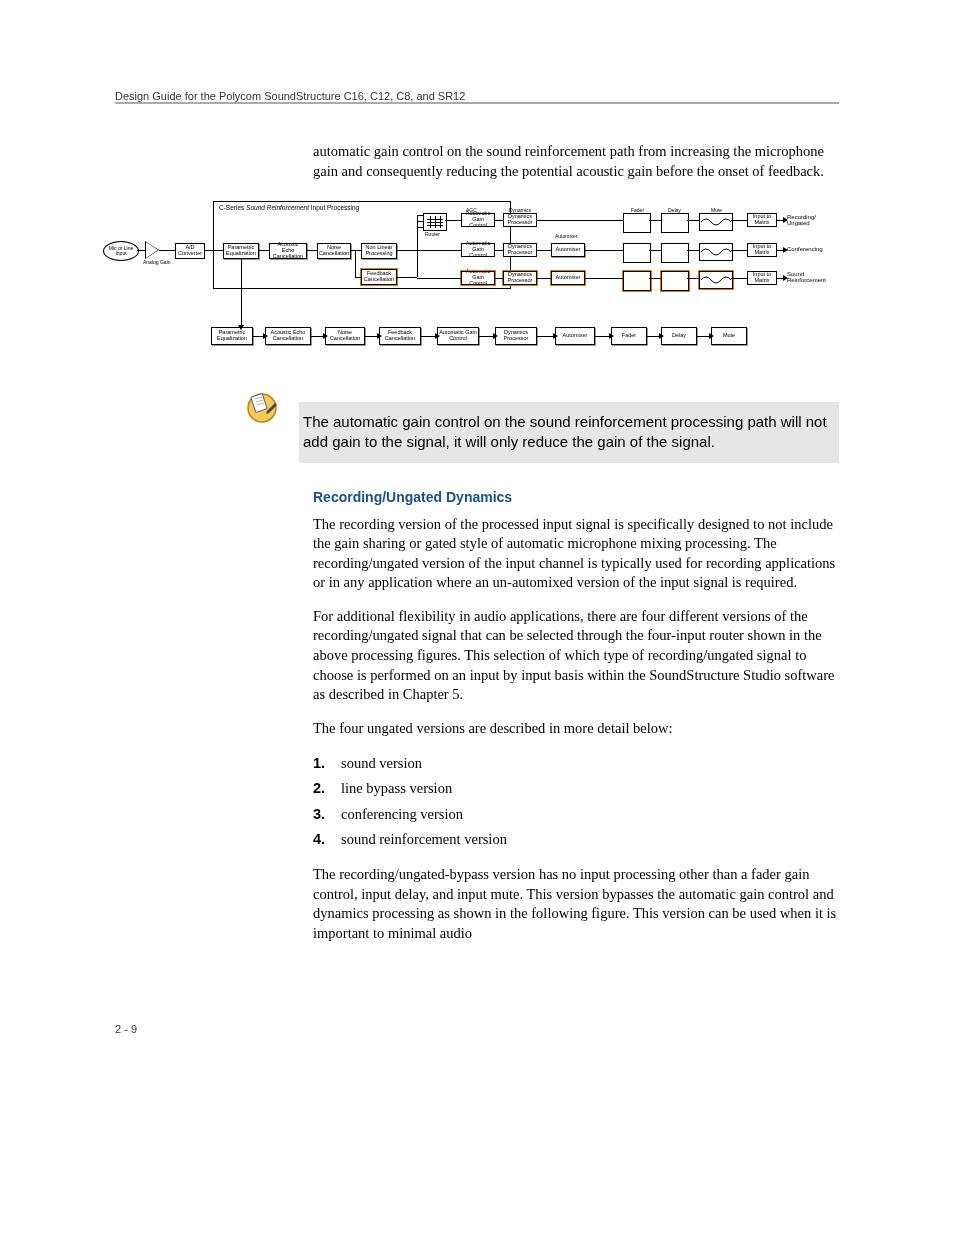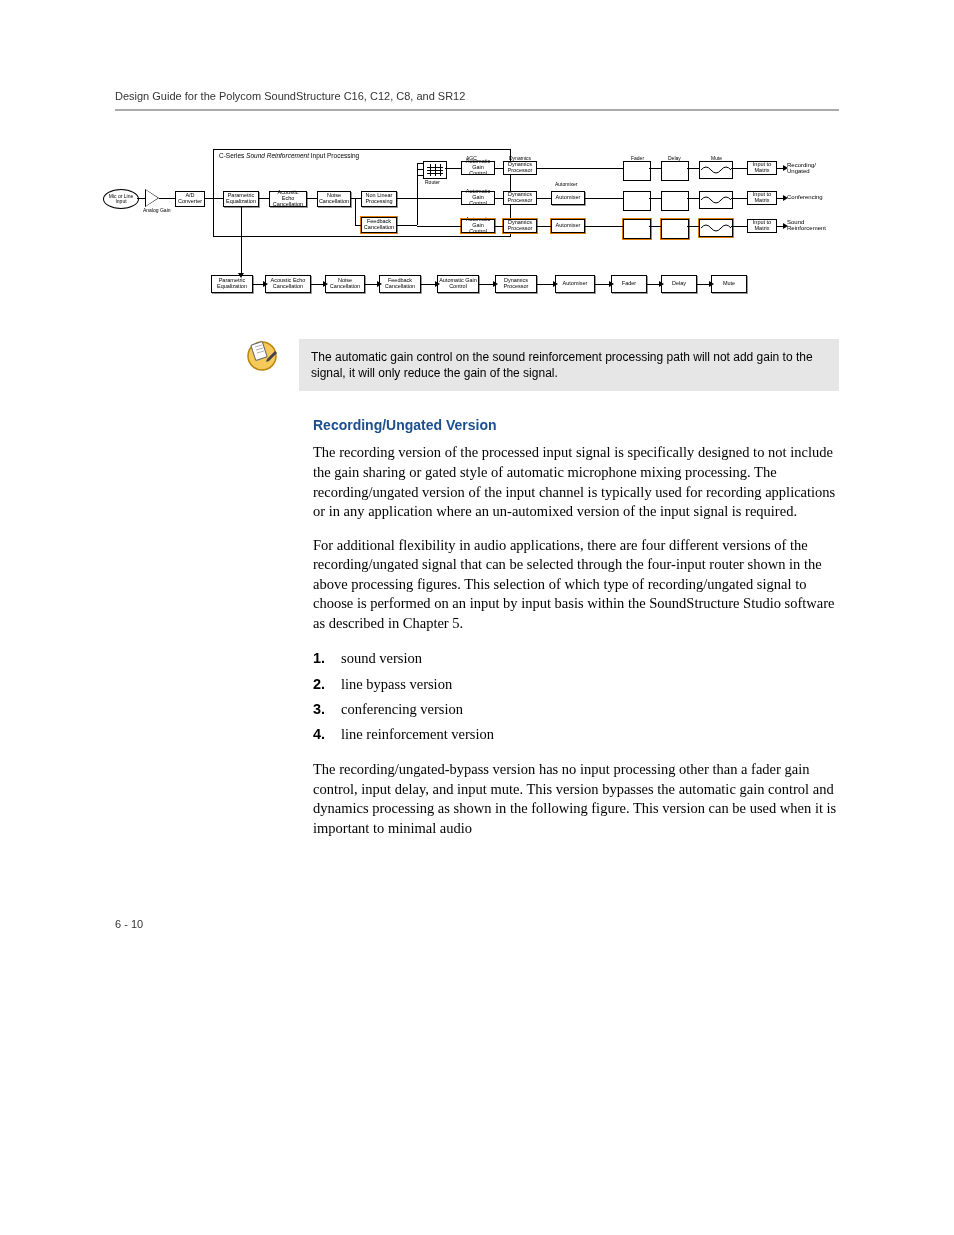--- a/index.html
+++ b/index.html
@@ -11,21 +11,21 @@
     width: 954px;
   }
   .page {
     padding: 90px 115px 60px 115px;
     box-sizing: border-box;
   }
   .running-header {
     font-family: Arial, Helvetica, sans-serif;
     font-size: 11px;
     color: #333;
-    padding-bottom: 7px;
+    padding-bottom: 0;
     border-bottom: 2px solid #aaa;
     margin-bottom: 38px;
   }
   .main-col {
     margin-left: 198px;
   }
   .body-text {
     font-size: 14.5px;
     line-height: 1.35;
     margin: 0 0 14px 0;
@@ -44,24 +44,25 @@
     margin: 30px 0 24px 130px;
   }
   .note-icon {
     flex: 0 0 auto;
     width: 34px;
     height: 34px;
   }
   .note-box {
     flex: 1;
     background: #e6e6e6;
-    padding: 10px 12px;
-    font-family: Arial, Helvetica, sans-serif;
-    font-size: 12px;
+    padding: 10px 4px;
+    font-family: Arial, Helvetica, sans-serif;
+    font-size: 15px;
     line-height: 1.35;
+    margin-top: 11px;
   }
   ol.num-list {
     list-style: none;
     padding: 0;
     margin: 0 0 14px 0;
   }
   ol.num-list li {
     display: flex;
     gap: 12px;
     font-size: 14.5px;
@@ -137,20 +138,23 @@
   .hline { position:absolute; height:1px; background:#000; }
   .vline { position:absolute; width:1px; background:#000; }
   .tinylabel { position:absolute; font-size:5px; }
 </style>
 </head>
 <body>
 
 <div class="page">
   <div class="running-header">Design Guide for the Polycom SoundStructure C16, C12, C8, and SR12</div>
 
+  <div class="main-col">
+    <p class="body-text">automatic gain control on the sound reinforcement path from increasing the microphone gain and consequently reducing the potential acoustic gain before the onset of feedback.</p>
+  </div>
 
   <div class="diagram">
 
     <div class="frame"></div>
     <div class="frame-title">
       <span>C-Series </span><span class="i">Sound Reinforcement</span><span> Input Processing</span>
     </div>
 
     <div class="ellipse" style="left:0px; top:40px; width:34px; height:18px;">Mic or Line Input</div>
     <div class="tri" style="left:42px; top:40px;"></div>
@@ -288,40 +292,41 @@
         <line x1="10" y1="8" x2="17" y2="6" stroke="#999" stroke-width="0.8"></line>
         <line x1="11" y1="11" x2="18" y2="9" stroke="#999" stroke-width="0.8"></line>
         <line x1="12" y1="14" x2="19" y2="12" stroke="#999" stroke-width="0.8"></line>
         <path d="M22 20 L30 12 L32 14 L24 22 L21 23 Z" fill="#444"></path>
       </svg>
     </div>
     <div class="note-box">The automatic gain control on the sound reinforcement processing path will not add gain to the signal, it will only reduce the gain of the signal.</div>
   </div>
 
   <div class="main-col">
-    <div class="section-title">Recording/Ungated Version</div>
+    <div class="section-title">Recording/Ungated Dynamics</div>
     <p class="body-text">The recording version of the processed input signal is specifically designed to not include the gain sharing or gated style of automatic microphone mixing processing. The recording/ungated version of the input channel is typically used for recording applications or in any application where an un-automixed version of the input signal is required.</p>
     <p class="body-text">For additional flexibility in audio applications, there are four different versions of the recording/ungated signal that can be selected through the four-input router shown in the above processing figures. This selection of which type of recording/ungated signal to choose is performed on an input by input basis within the SoundStructure Studio software as described in Chapter 5.</p>
+    <p class="body-text">The four ungated versions are described in more detail below:</p>
 
     <ol class="num-list">
       <li>
           <span class="num">1.</span>
           <span>sound version</span>
         </li>
       <li>
           <span class="num">2.</span>
           <span>line bypass version</span>
         </li>
       <li>
           <span class="num">3.</span>
           <span>conferencing version</span>
         </li>
       <li>
           <span class="num">4.</span>
-          <span>line reinforcement version</span>
+          <span>sound reinforcement version</span>
         </li>
     </ol>
 
     <p class="body-text">The recording/ungated-bypass version has no input processing other than a fader gain control, input delay, and input mute. This version bypasses the automatic gain control and dynamics processing as shown in the following figure. This version can be used when it is important to minimal audio</p>
   </div>
 
-  <div class="footer">6 - 10</div>
+  <div class="footer">2 - 9</div>
 </div>
 
 </body></html>

